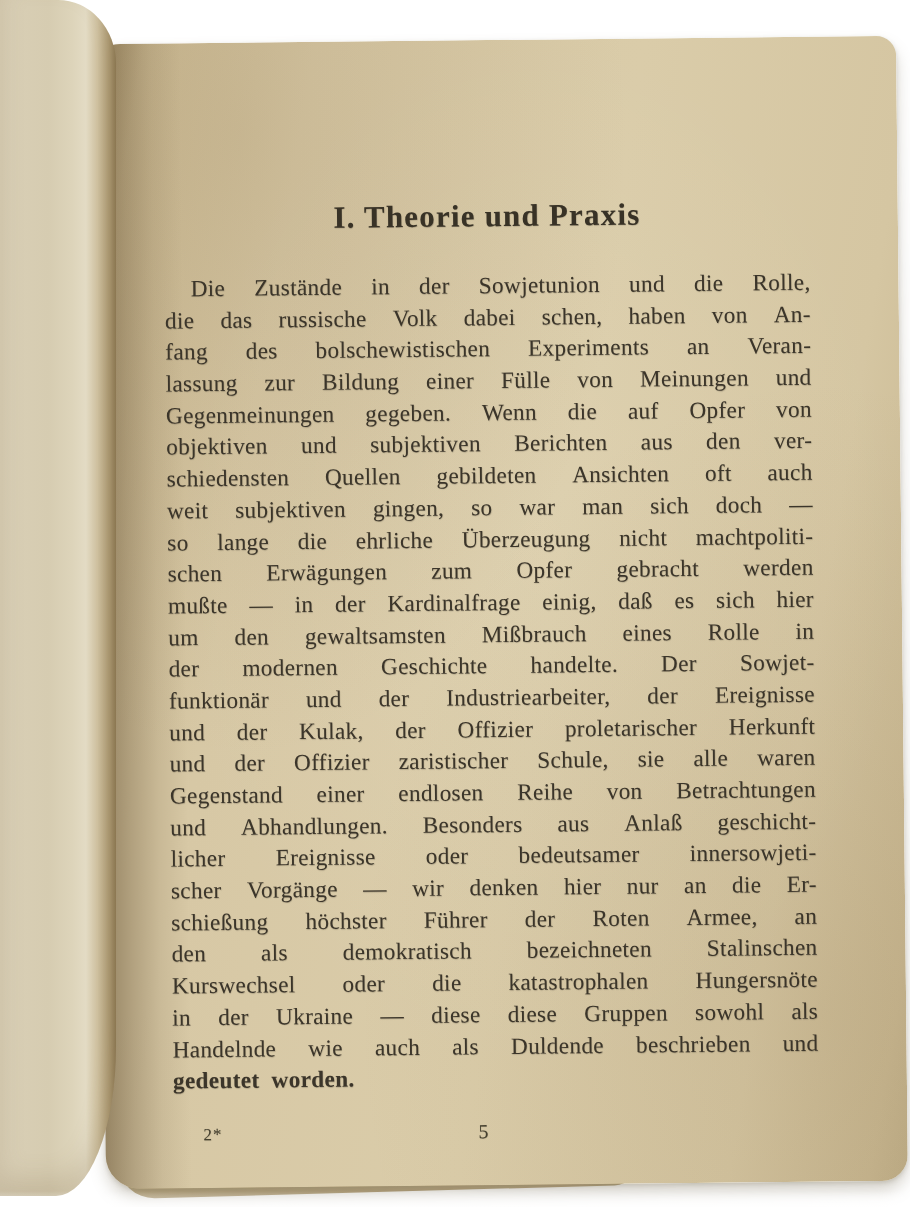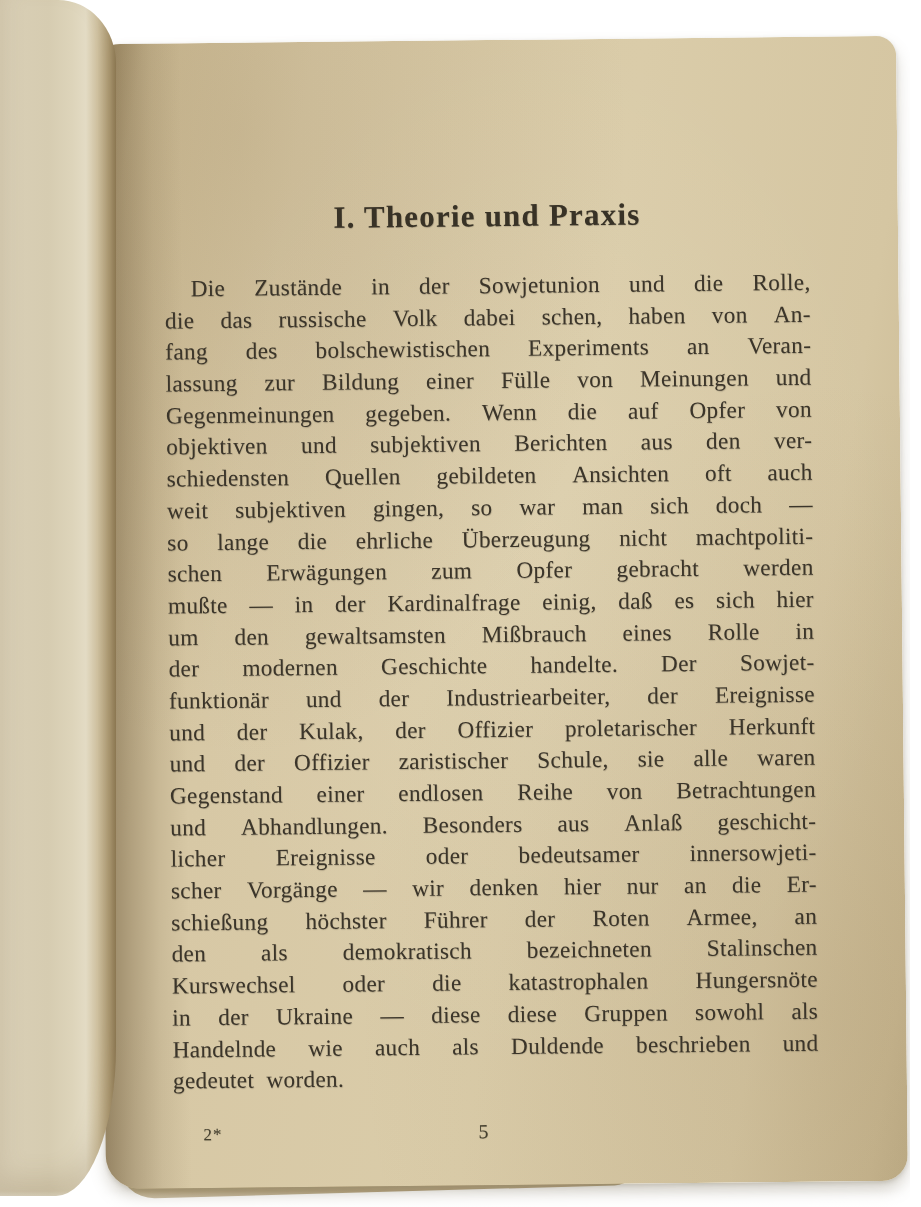--- a/index.html
+++ b/index.html
@@ -71,21 +71,21 @@
     height:31.7px;
     line-height:31.7px;
     font-size:23.3px;
     letter-spacing:0.3px;
     white-space:nowrap;
     text-shadow:0.4px 0.7px 0.9px rgba(56,50,38,.30);
   }
   .line span{display:inline-block;}
   .line.first{padding-left:26px;}
   .line.last{justify-content:flex-start;}
-  .line.last span{margin-right:0.52em;}
+  .line.last span{margin-right:0.52em;font-weight:bold;}
   .footer{
     position:relative;
     margin-top:26px;
     height:30px;
     font-size:20px;
     color:#45402f;
   }
   .sig{
     position:absolute;left:30px;top:2px;
     font-size:17px;letter-spacing:1px;

